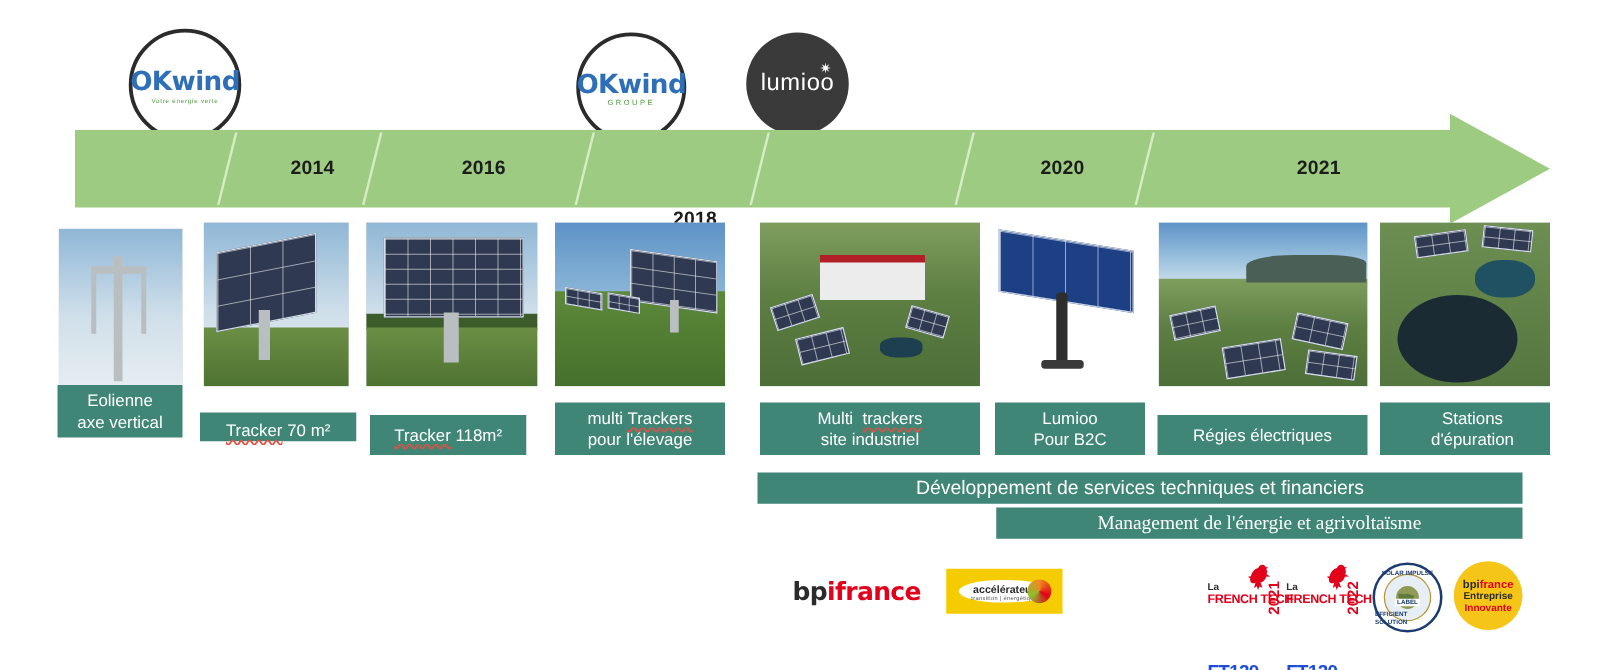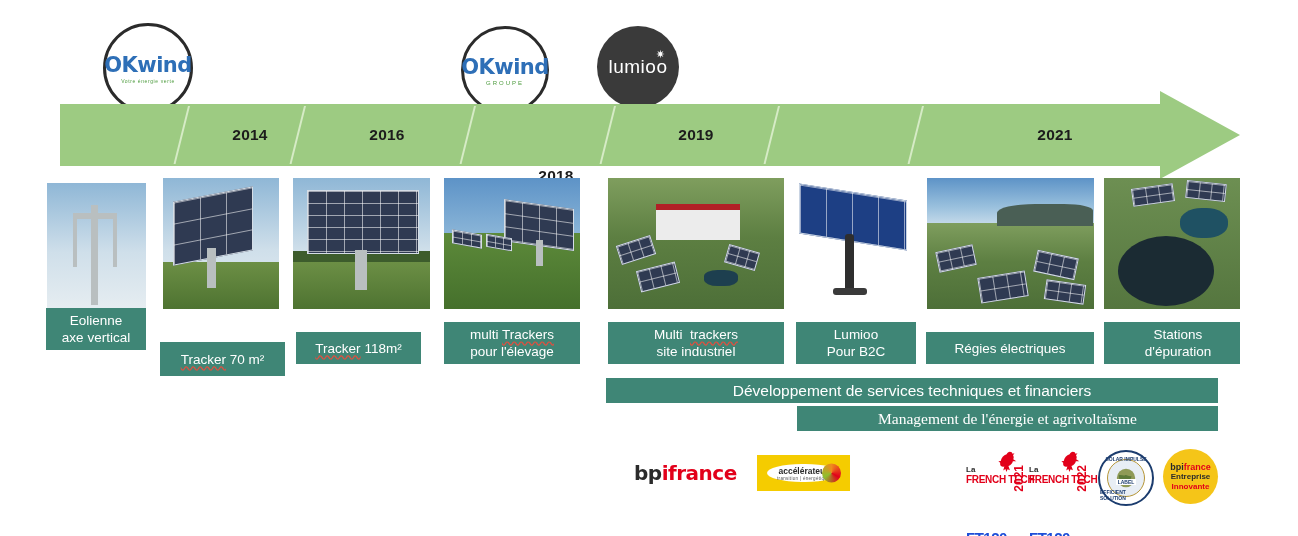--- a/index.html
+++ b/index.html
@@ -118,21 +118,21 @@
   <div class="tick" style="left:128px;"></div>
   <div class="tick" style="left:244px;"></div>
   <div class="tick" style="left:414px;"></div>
   <div class="tick" style="left:554px;"></div>
   <div class="tick" style="left:718px;"></div>
   <div class="tick" style="left:862px;"></div>
 
   <div class="year" style="left:142px;width:96px;">2014</div>
   <div class="year" style="left:262px;width:130px;">2016</div>
   <div class="year" style="left:436px;width:120px;margin-top:41px;">2018</div>
-  <div class="year" style="left:566px;width:140px;">2019</div>
+  <div class="year" style="left:730px;width:120px;">2020</div>
   <div class="year" style="left:890px;width:210px;">2021</div>
 </div>
 
 <div class="photo" style="left:47px;top:183px;width:99px;height:126px;">
   <div class="sky"></div>
   <div class="mast" style="left:44px;top:22px;width:7px;height:100px;"></div>
   <div class="mast" style="left:26px;top:34px;width:4px;height:50px;"></div>
   <div class="mast" style="left:66px;top:34px;width:4px;height:50px;"></div>
   <div class="mast" style="left:26px;top:30px;width:44px;height:6px;"></div>
 </div>
@@ -193,21 +193,21 @@
   <div class="panel" style="left:28px;top:8px;width:40px;height:16px;background-size:13px 8px;transform:rotate(-8deg);"></div>
   <div class="panel" style="left:82px;top:4px;width:38px;height:16px;background-size:12px 8px;transform:rotate(6deg);"></div>
 </div>
 
 <div class="cap" style="left:46px;top:308px;width:100px;height:42px;">
   <span>
     <span>Eolienne</span><br><span>axe vertical</span>
   </span>
 </div>
 
-<div class="cap" style="left:160px;top:342px;width:125px;height:34px;">
+<div class="cap" style="left:160px;top:330px;width:125px;height:23px;align-items:flex-end;">
   <span>
     <span class="sp">Tracker</span> 70 m²
   </span>
 </div>
 
 <div class="cap" style="left:296px;top:332px;width:125px;height:32px;">
   <span>
     <span class="sp">Tracker</span> 118m²
   </span>
 </div>

